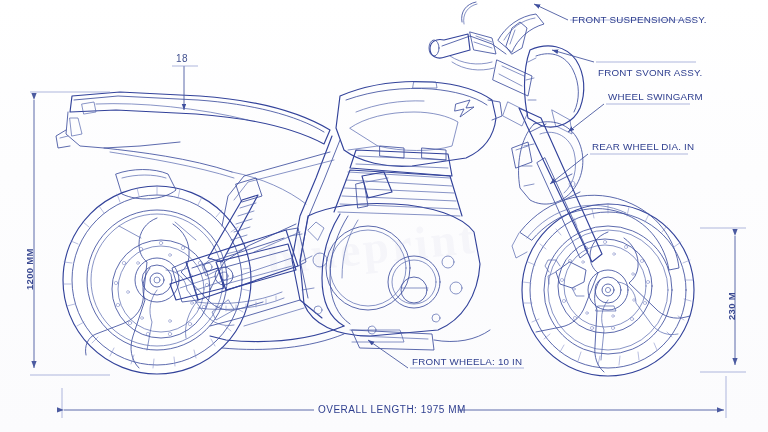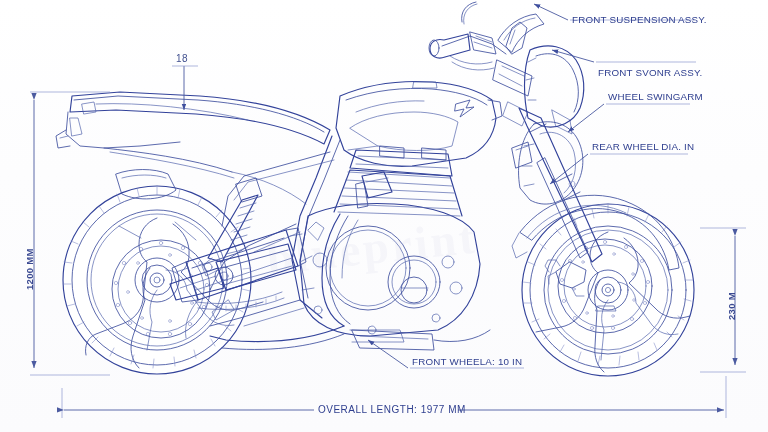--- a/index.html
+++ b/index.html
@@ -454,15 +454,15 @@
   <div class="lbl big" style="left:592px;top:142px;">REAR WHEEL DIA. IN</div>
 
   <div class="lbl big" style="left:412px;top:357px;">FRONT WHEELA: 10 IN</div>
 
   <div class="num-tag" style="left:176px;top:53px;">18</div>
 
   <div class="vlbl" style="left:24px;top:290px;">1200 MM</div>
 
   <div class="vlbl" style="left:726px;top:320px;">230 M</div>
 
-  <div class="lbl" style="left:318px;top:405px;font-size:10px;letter-spacing:.5px;">OVERALL LENGTH: 1977 MM</div>
+  <div class="lbl" style="left:318px;top:405px;font-size:10px;letter-spacing:.5px;">OVERALL LENGTH: 1975 MM</div>
 
 </div>
 
 </body></html>

